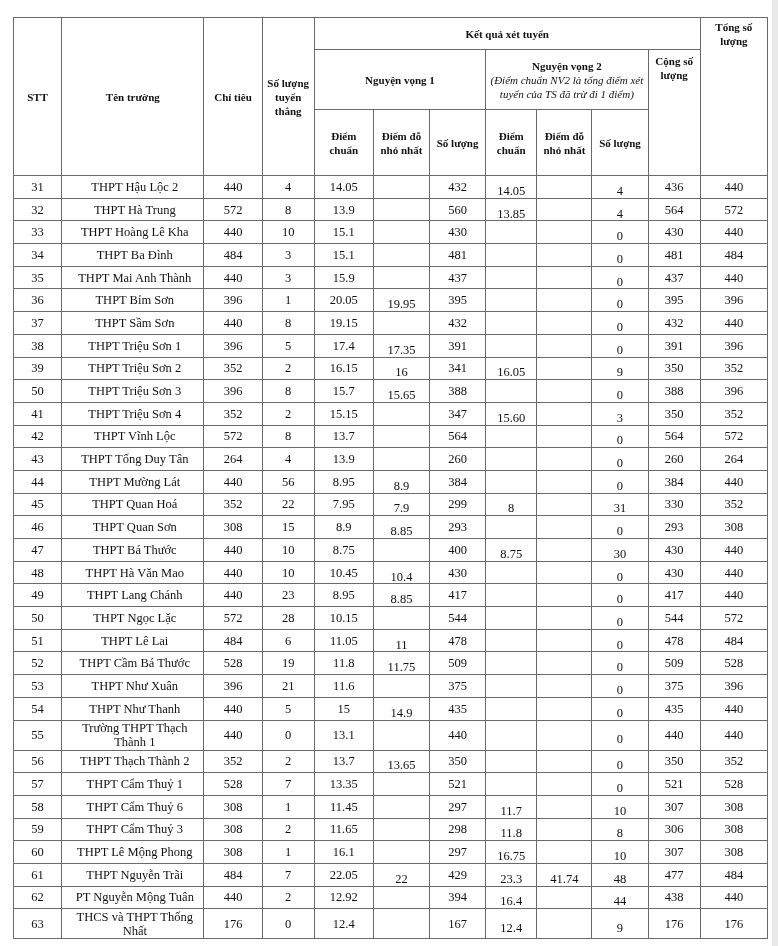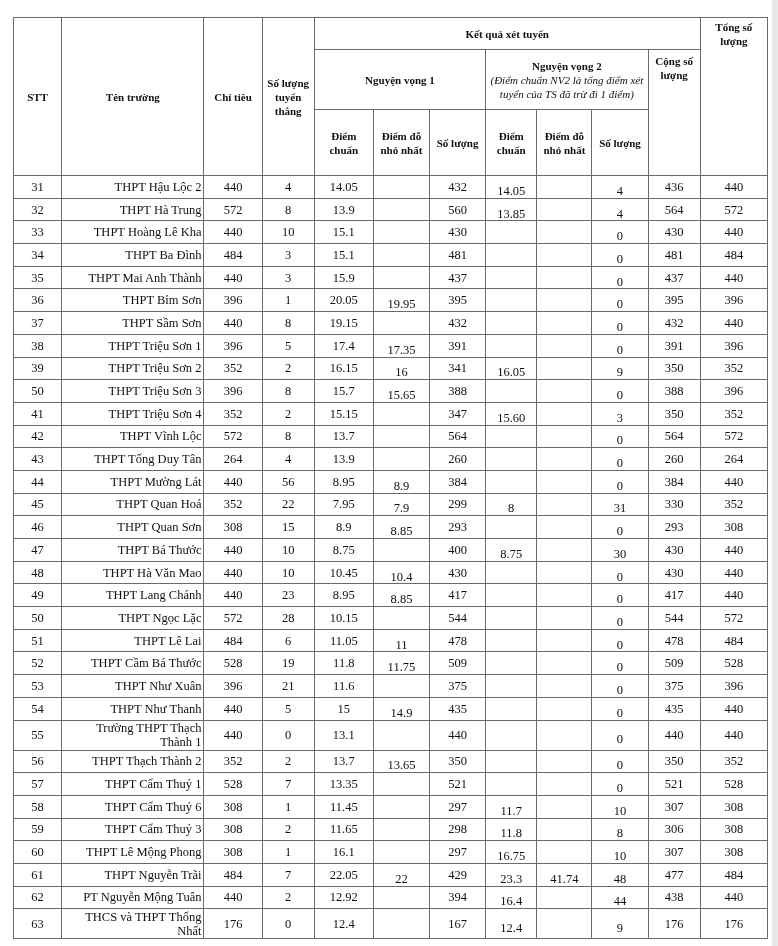--- a/index.html
+++ b/index.html
@@ -6,21 +6,21 @@
   body { width: 778px; height: 946px; overflow: hidden; position: relative;
          font-family: "Liberation Serif", serif; color: #111; }
   .scrollbar { position: absolute; right: 0; top: 0; width: 6px; height: 946px; background: #e9e9e9; }
   table { position: absolute; left: 13px; top: 17px; border-collapse: collapse; table-layout: fixed;
           width: 755px; }
   td, th { border: 1px solid #6a6a6a; text-align: center; vertical-align: middle; padding: 0 2px;
            font-size: 12.5px; line-height: 14px; }
   th { font-weight: bold; font-size: 11px; }
   th.italic-sub { font-weight: normal; font-style: italic; }
   .nv2-title { font-weight: bold; font-style: normal; display: block; }
-  td.name { text-align: right; padding-left: 6px; }
+  td.name { text-align: center; padding-left: 6px; }
   tbody tr { height: 22.7px; }
   tbody tr.tall { height: 30px; }
   .low { position: relative; top: 4px; }
 </style>
 </head>
 <body>
 
 <div class="scrollbar"></div>
 
 <table>

